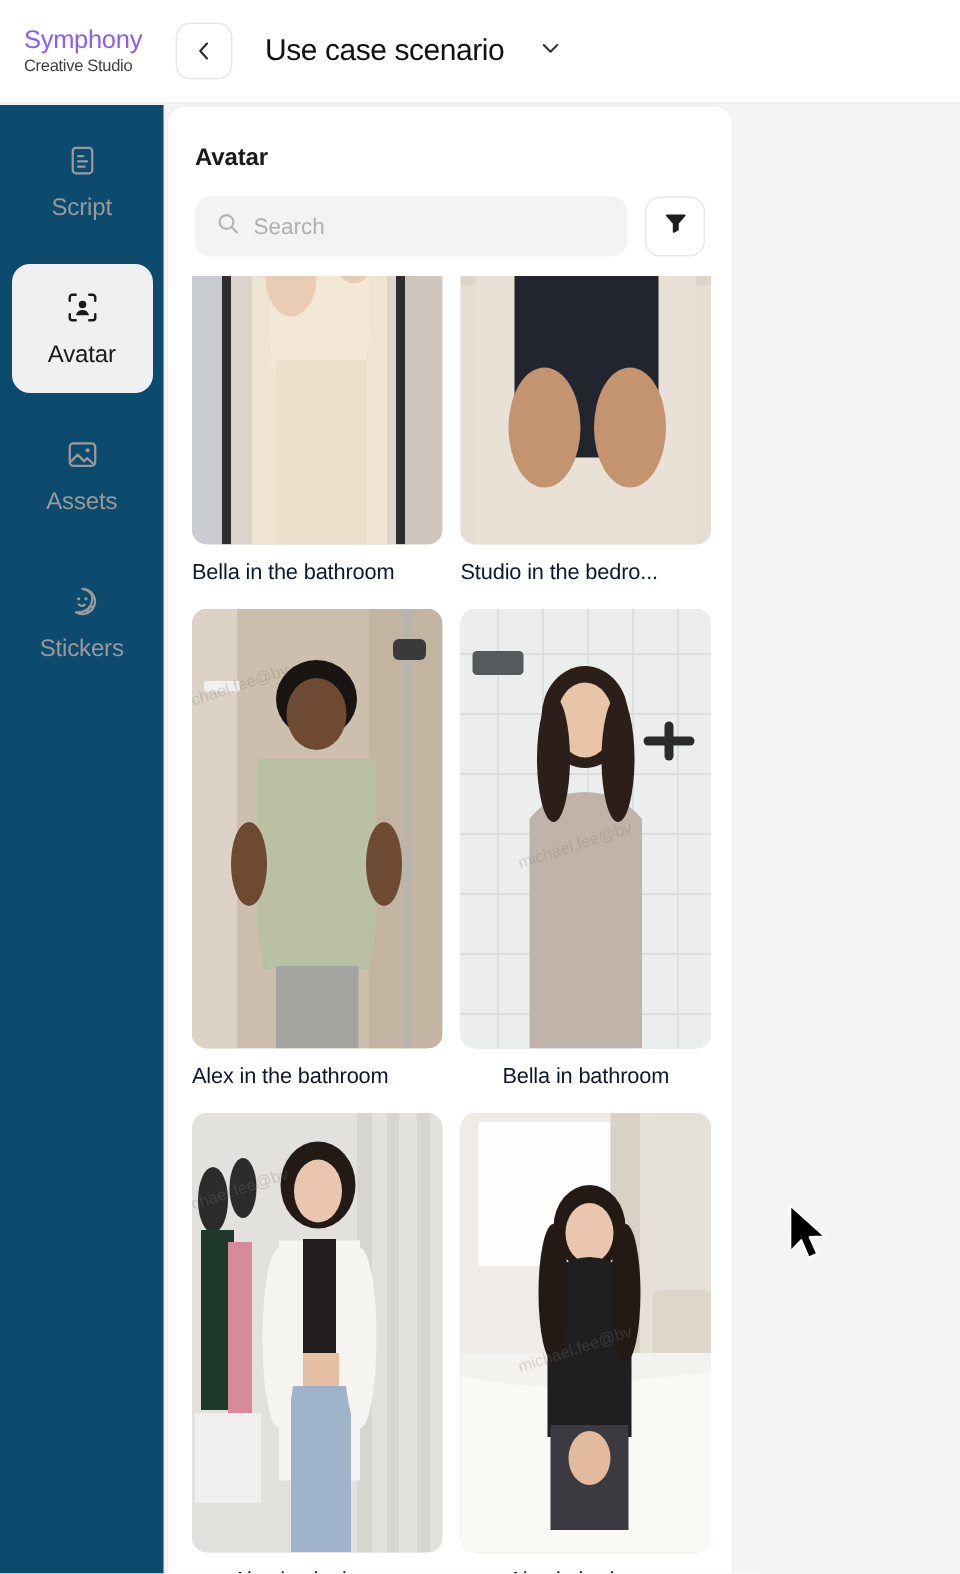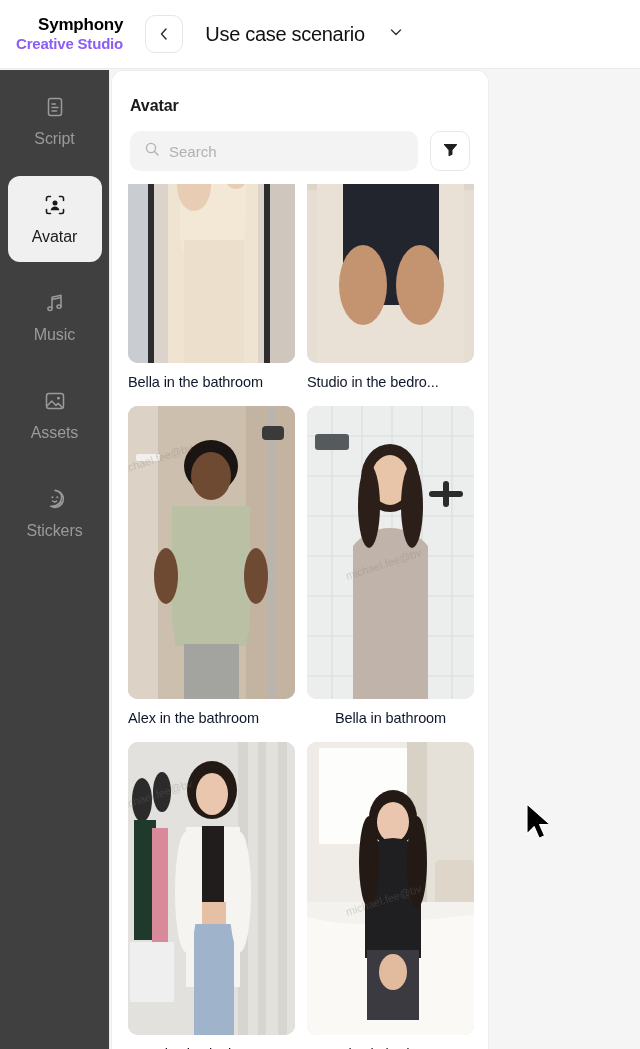--- a/index.html
+++ b/index.html
@@ -26,29 +26,28 @@
     padding: 0 0 0 16px;
     border-bottom: 1px solid #ececec;
     position: relative;
   }
   .brand {
     line-height: 1.26;
     white-space: nowrap;
   }
   .brand-line1 {
     font-size: 17px;
-    font-weight: bold;
-    color: #000000;
+    font-weight: normal;
+    color: #8b5cf6;
     letter-spacing: -0.2px;
-    margin-left: 22px;
   }
   .brand-line2 {
-    font-size: 15px;
-    font-weight: bold;
-    color: #8b5cf6;
+    font-size: 11px;
+    font-weight: normal;
+    color: #404040;
     letter-spacing: -0.2px;
   }
   .back-btn {
     width: 38px;
     height: 38px;
     margin-left: 22px;
     border: 1px solid #e6e6e6;
     border-radius: 10px;
     background: #ffffff;
     display: flex;
@@ -78,21 +77,21 @@
     top: 70px;
     left: 0;
     right: 0;
     bottom: 0;
     display: flex;
   }
 
   
   .rail {
     width: 110px;
-    background: #404040;
+    background: #0c4a6e;
     border-right: 1px solid #ececec;
     padding-top: 8px;
     flex: 0 0 110px;
   }
   .rail-item {
     width: 94px;
     margin: 0 auto 12px auto;
     height: 86px;
     border-radius: 12px;
     display: flex;
@@ -275,31 +274,20 @@
       <span>
         <svg width="24" height="24" viewBox="0 0 24 24" fill="none">
           <path d="M3.5 7.5V5.2a1.7 1.7 0 0 1 1.7-1.7H7.5M16.5 3.5h2.3A1.7 1.7 0 0 1 20.5 5.2v2.3M20.5 16.5v2.3a1.7 1.7 0 0 1-1.7 1.7h-2.3M7.5 20.5H5.2a1.7 1.7 0 0 1-1.7-1.7v-2.3" stroke="#1a1a1a" stroke-width="1.6" stroke-linecap="round"></path>
           <circle cx="12" cy="10" r="2.5" fill="#1a1a1a"></circle>
           <path d="M7.6 17.2c.6-2.4 2.3-3.6 4.4-3.6s3.8 1.2 4.4 3.6z" fill="#1a1a1a"></path>
         </svg>
       </span>
       <span class="rail-label">Avatar</span>
     </div>
 
-    <div class="rail-item">
-      <span>
-        <svg width="24" height="24" viewBox="0 0 24 24" fill="none">
-          <path d="M9 17.5V6.2l9-2v11.3" stroke="#9a9a9a" stroke-width="1.5" stroke-linejoin="round"></path>
-          <path d="M9 8.6l9-2" stroke="#9a9a9a" stroke-width="1.5"></path>
-          <ellipse cx="7" cy="17.8" rx="2.1" ry="1.7" stroke="#9a9a9a" stroke-width="1.5"></ellipse>
-          <ellipse cx="16" cy="15.6" rx="2.1" ry="1.7" stroke="#9a9a9a" stroke-width="1.5"></ellipse>
-        </svg>
-      </span>
-      <span class="rail-label">Music</span>
-    </div>
 
     <div class="rail-item">
       <span>
         <svg width="24" height="24" viewBox="0 0 24 24" fill="none">
           <rect x="3.5" y="4.5" width="17" height="15" rx="2.5" stroke="#9a9a9a" stroke-width="1.5"></rect>
           <circle cx="15.4" cy="9.2" r="1.4" fill="#9a9a9a"></circle>
           <path d="M4.5 16.5l4.3-4.4 4.2 4.3 2.1-2 4.4 4.1" stroke="#9a9a9a" stroke-width="1.5" stroke-linecap="round" stroke-linejoin="round"></path>
         </svg>
       </span>
       <span class="rail-label">Assets</span>

